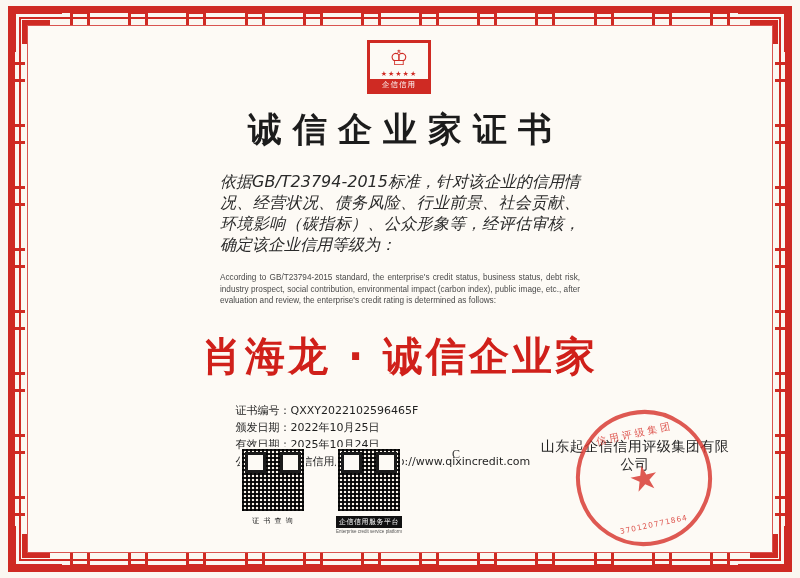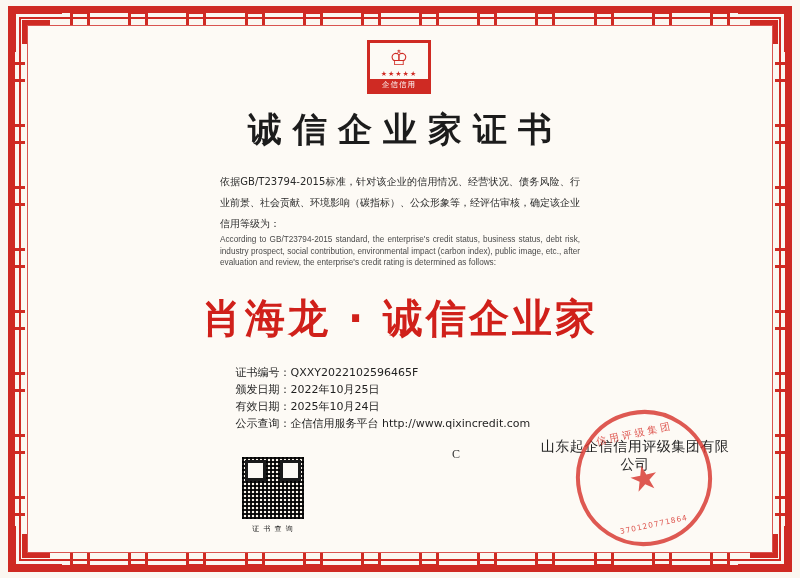--- a/index.html
+++ b/index.html
@@ -173,27 +173,28 @@
   .company-name {
     margin-top: 18px;
     font-size: 19px;
     font-weight: bold;
     letter-spacing: 1.5px;
     color: #1c1c1c;
     font-family: "DejaVu Sans", sans-serif;
   }
 
   .body-cn {
-    margin: 18px auto 0;
+    margin: 18px auto 17px;
     width: 360px;
-    font-size: 10px;
+    font-size: 16px;
     line-height: 21px;
     color: #2a2a2a;
     text-align: justify;
     font-family: "DejaVu Sans", sans-serif;
+    font-style: italic;
   }
 
   .body-en {
     margin: 0 auto 0;
     width: 360px;
     font-size: 8.2px;
     line-height: 11.5px;
     color: #4a4a4a;
     text-align: justify;
     font-family: "Liberation Sans", sans-serif;
@@ -455,20 +456,25 @@
       </div>
     </div>
 
     <div class="footer">
 
       <div class="qr-group">
         <div class="qr-item">
           <div class="qr-box"></div>
           <div class="qr-caption">证 书 查 询</div>
         </div>
+        <div class="qr-item">
+          <div class="qr-box"></div>
+          <div class="qr-caption boxed">企信信用服务平台</div>
+          <div class="qr-sub">Enterprise credit service platform</div>
+        </div>
       </div>
 
       <div class="letter-mark">C</div>
 
       <div class="issuer">山东起企信信用评级集团有限公司</div>
 
       <div class="seal">
         <div class="seal-text-top">信用评级集团</div>
         <div class="seal-star">★</div>
         <div class="seal-text-bottom">370120771864</div>

